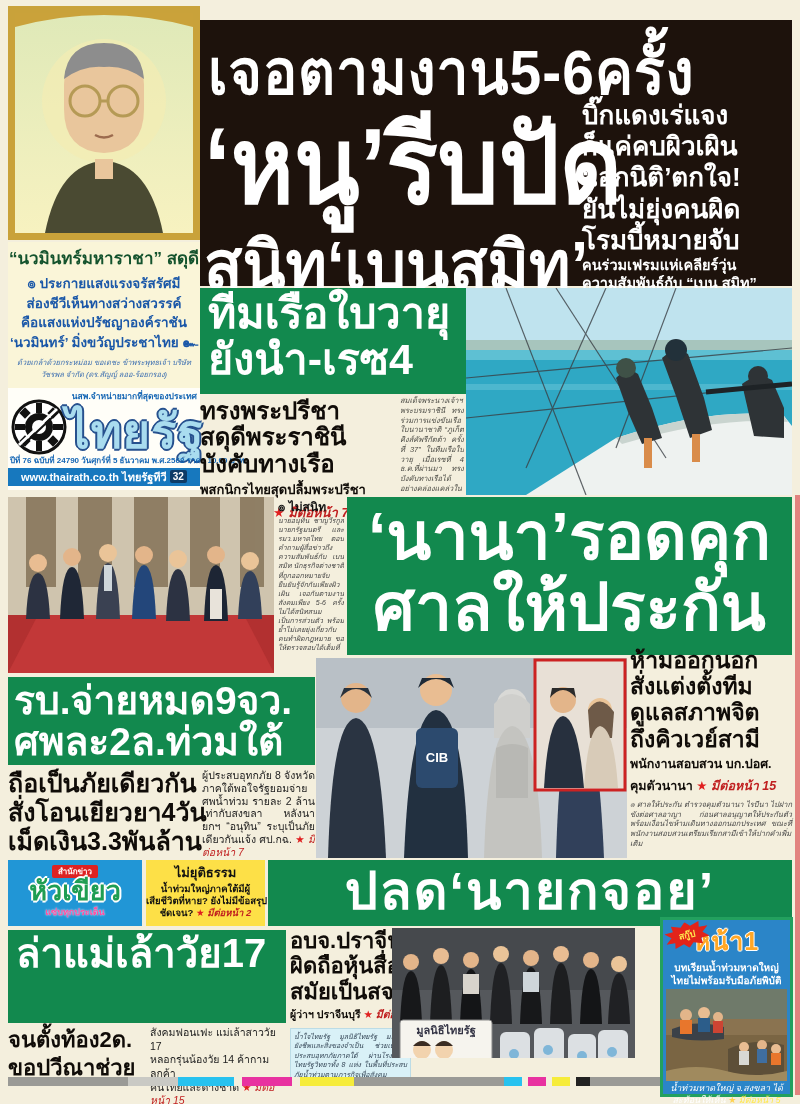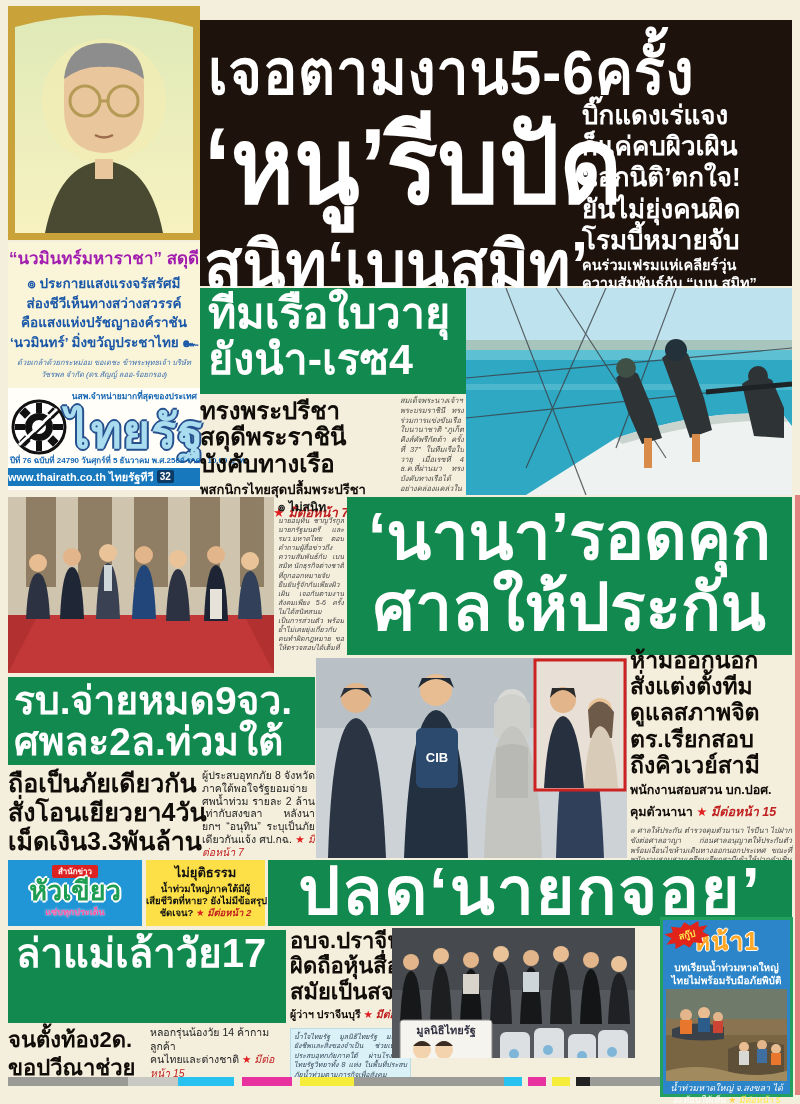--- a/index.html
+++ b/index.html
@@ -6,50 +6,50 @@
   body{width:800px;height:1104px;position:relative;background:#f4efdd;
        font-family:"Liberation Sans","DejaVu Sans",sans-serif;overflow:hidden;}
   .abs{position:absolute;}
   
   .portrait-frame{left:8px;top:6px;width:192px;height:234px;
      border:7px solid #c9a23a;background:#f6efbe;box-sizing:border-box;
      box-shadow:inset 0 0 0 2px #8a6d1d;}
   .portrait-frame svg{display:block;width:100%;height:100%;}
   .tribute{left:8px;top:242px;width:192px;height:146px;background:#faf5d8;
      text-align:center;color:#1a57a8;box-sizing:border-box;padding-top:2px;}
-  .tribute .cap{font-size:17px;font-weight:bold;color:#a21caf;}
+  .tribute .cap{font-size:17px;font-weight:bold;color:#14532d;}
   .tribute .poem{font-size:13.5px;font-weight:bold;line-height:1.45;margin-top:3px;}
   .tribute .dedic{font-size:7.5px;font-style:italic;color:#3a6db0;margin-top:5px;line-height:1.5;}
   
   .black-block{left:200px;top:20px;width:592px;height:266px;background:#1d120c;color:#fff;}
   .bb1{left:8px;top:2px;font-size:57px;font-weight:bold;letter-spacing:1px;white-space:nowrap;transform:scaleY(1.1);transform-origin:top left;}
   .bb2{left:4px;top:60px;font-size:96px;font-weight:bold;white-space:nowrap;transform:scaleY(1.12);transform-origin:top left;}
   .bb3{left:4px;top:192px;font-size:63px;font-weight:bold;white-space:nowrap;transform:scaleY(1.05);transform-origin:top left;}
   .bb-side{right:6px;top:80px;width:204px;text-align:left;}
   .bb-side .l{font-size:26px;font-weight:bold;line-height:1.2;white-space:nowrap;}
   .bb-side .s{font-size:14.5px;font-weight:bold;line-height:1.25;white-space:nowrap;}
   .bb-side .more-row{font-size:12px;margin-top:1px;}
   
   .masthead{left:8px;top:388px;width:192px;height:102px;background:#fffef8;box-sizing:border-box;}
   .mh-tag{right:3px;top:1px;font-size:8.5px;color:#1566b4;font-weight:bold;}
   .mh-logo{left:3px;top:11px;width:56px;height:56px;}
   .mh-title{left:58px;top:6px;font-size:47px;font-weight:bold;color:#a9dcef;
      text-shadow:-2px 0 #27518e,2px 0 #27518e,0 -2px #27518e,0 2px #27518e,1px 1px #27518e,-1px -1px #27518e;
      letter-spacing:1px;}
   .mh-issue{left:2px;top:66px;width:188px;font-size:8px;color:#1566b4;font-weight:bold;white-space:nowrap;}
   .mh-url{left:0;top:80px;width:192px;height:18px;background:#1778be;color:#fff;
-     font-size:11px;font-weight:bold;line-height:18px;}
+     font-size:11px;font-weight:bold;text-align:center;line-height:18px;}
   .mh-url .badge{display:inline-block;background:#0d3b66;color:#fff;border-radius:2px;
      padding:0 3px;font-size:10px;line-height:13px;vertical-align:1px;}
   
   .greenbox{background:#12894e;color:#fff;font-weight:bold;box-sizing:border-box;}
   .green-sail{left:200px;top:288px;width:266px;height:106px;padding:2px 0 0 8px;font-size:43px;line-height:1.08;transform-origin:top left;}
   .green-nana{left:347px;top:497px;width:445px;height:158px;text-align:center;font-size:66px;line-height:1.08;padding-top:4px;}
   .green-flood{left:8px;top:677px;width:307px;height:88px;font-size:39px;line-height:1.06;padding:3px 0 0 6px;}
-  .green-plod{left:268px;top:860px;width:524px;height:66px;text-align:center;font-size:66px;line-height:62px;letter-spacing:2px;}
+  .green-plod{left:268px;top:860px;width:524px;height:66px;text-align:center;font-size:52px;line-height:62px;letter-spacing:2px;}
   .green-maelao{left:8px;top:930px;width:278px;height:93px;font-size:40px;line-height:1.08;padding:2px 0 0 8px;}
   
   .sail-sub{left:200px;top:398px;width:200px;height:97px;color:#100c08;}
   .sail-sub .b{font-size:24px;font-weight:bold;line-height:1.1;white-space:nowrap;}
   .sail-sub .s{font-size:13px;font-weight:bold;margin-top:2px;white-space:nowrap;}
   .sail-caption{left:400px;top:396px;width:64px;height:99px;font-size:7.5px;color:#4a4a44;
      font-style:italic;line-height:1.3;text-align:justify;overflow:hidden;}
   .photo{overflow:hidden;}
   .photo svg{display:block;}
   .sail-photo{left:466px;top:288px;width:326px;height:207px;}
@@ -345,21 +345,20 @@
       <path d="M272 52 Q284 34 298 54 L296 80 L274 80 Z" fill="#6e5a48"></path>
       <path d="M268 130 Q272 70 284 68 Q298 70 302 130 Z" fill="#d8cbb8"></path>
     </g>
   </svg>
 </div>
 
 <div class="abs wey-col">
   <div class="b">ห้ามออกนอก</div>
   <div class="b">สั่งแต่งตั้งทีม</div>
   <div class="b">ดูแลสภาพจิต</div>
-  <div class="b">ตร.เรียกสอบ</div>
   <div class="b">ถึงคิวเวย์สามี</div>
   <div class="s">พนักงานสอบสวน บก.ปอศ.</div>
   <div class="s">
     <span>คุมตัวนานา</span>
     <span class="star">★</span>
     <span class="more">มีต่อหน้า 15</span>
   </div>
   <div class="tiny">๏ ศาลให้ประกัน ตำรวจคุมตัวนานา ไรบีนา ไปฝากขังต่อศาลอาญา ก่อนศาลอนุญาตให้ประกันตัว พร้อมเงื่อนไขห้ามเดินทางออกนอกประเทศ ขณะที่พนักงานสอบสวนเตรียมเรียกสามีเข้าให้ปากคำเพิ่มเติม</div>
 </div>
 
@@ -385,20 +384,21 @@
 <div class="abs greenbox green-maelao">
   <div>ล่าแม่เล้าวัย17</div>
 </div>
 
 <div class="abs maelao-bold">
   <div>จนตั้งท้อง2ด.</div>
   <div>ขอปวีณาช่วย</div>
 </div>
 
 <div class="abs maelao-small">
+  <div>สังคมฟอนเฟะ แม่เล้าสาววัย 17</div>
   <div>หลอกรุ่นน้องวัย 14 ค้ากามลูกค้า</div>
   <div>
     <span>คนไทยและต่างชาติ</span>
     <span class="star">★</span>
     <span class="more">มีต่อหน้า 15</span>
   </div>
 </div>
 
 <div class="abs prachin">
   <div class="b">อบจ.ปราจีน</div>

